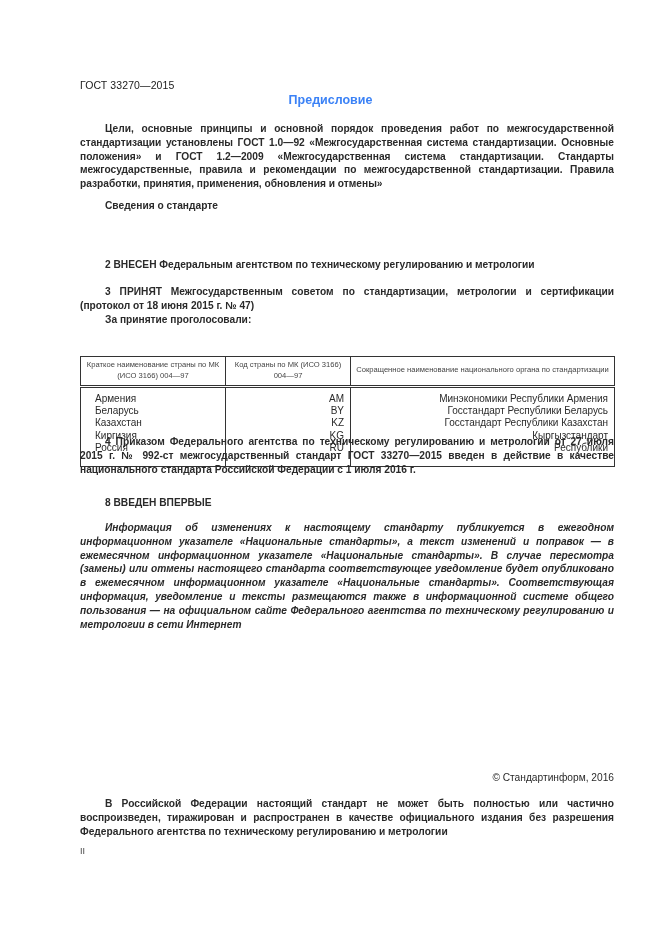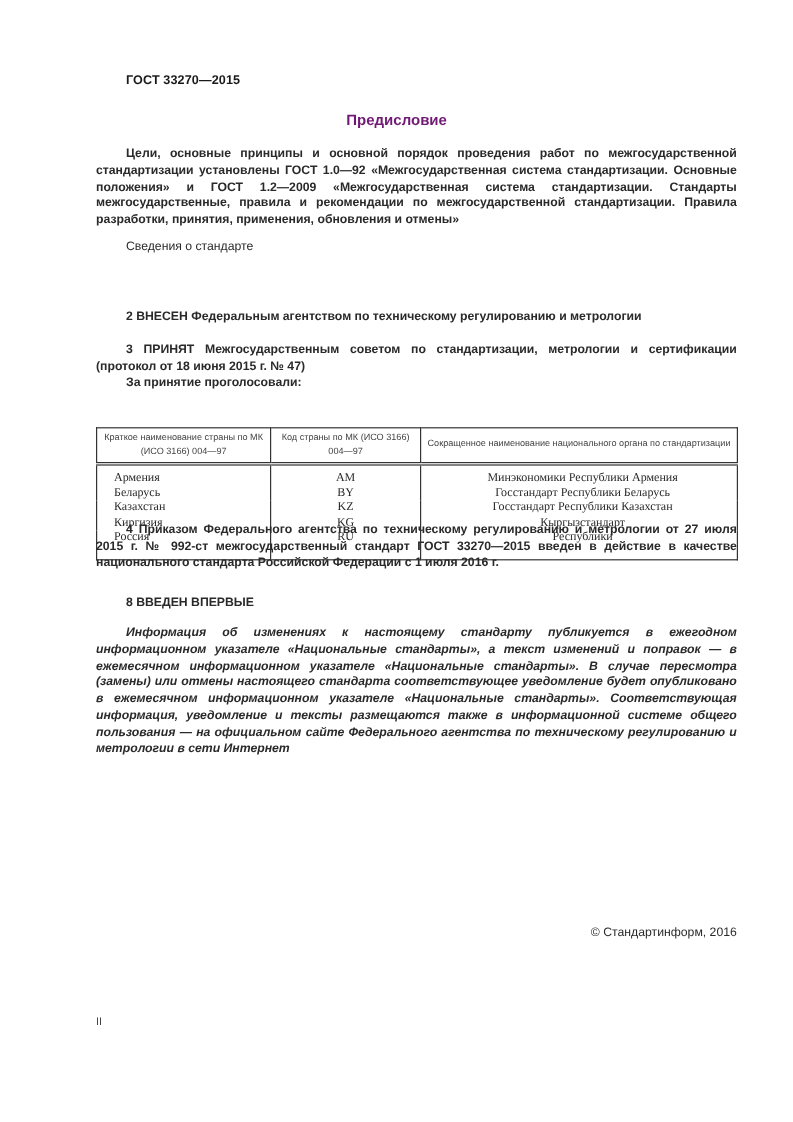--- a/index.html
+++ b/index.html
@@ -3,56 +3,56 @@
 <meta charset="utf-8">
 <style>
   html, body { margin: 0; padding: 0; background: #ffffff; }
   body {
     width: 661px; height: 935px; position: relative; overflow: hidden;
     font-family: "Liberation Sans", "DejaVu Sans", sans-serif;
     color: #222222;
   }
   .page { position: absolute; left: 0; top: 0; width: 661px; height: 935px; background: #fff; }
   .doc-id {
-    position: absolute; left: 80px; top: 61px;
-    font-weight: bold; font-size: 10.5px; color: #1a1a1a; letter-spacing: 0.1px; margin-left: 25px;
+    position: absolute; left: 80px; top: 79px;
+    font-weight: normal; font-size: 10.5px; color: #1a1a1a; letter-spacing: 0.1px;
   }
   .title {
     position: absolute; left: 0; width: 661px; top: 93px; text-align: center;
-    font-weight: bold; font-size: 12.5px; color: #701a75;
+    font-weight: bold; font-size: 12.5px; color: #3b82f6;
   }
   .p {
     position: absolute; left: 80px; width: 534px;
     font-size: 10.2px; line-height: 13.8px; text-align: justify;
     text-align-last: left; color: #2a2a2a;
   }
   .indent { text-indent: 25px; font-weight: bold; }
-  .bold { font-weight: normal; }
+  .bold { font-weight: bold; }
   .italic { font-style: italic; }
   .right { text-align: right; text-align-last: right; }
 
   table.members {
     position: absolute; left: 80px; top: 329px; width: 535px;
     border-collapse: collapse; font-size: 10px; color: #2a2a2a; margin-top: 27px;
   }
   table.members th {
     font-weight: normal; font-size: 7.6px; line-height: 10.5px; color: #444;
     text-align: center; padding: 3px 2px 4px 2px;
     border-top: 1px solid #333; border-left: 1px solid #333; border-right: 1px solid #333;
     border-bottom: 3px double #333;
   }
   table.members td {
     border-left: 1px solid #333; border-right: 1px solid #333;
-    padding: 0 6px; line-height: 12.2px; font-size: 10px; font-family: Liberation Serif, serif;
+    padding: 0 6px; line-height: 12.2px; font-size: 10px;
   }
   table.members tr.first td { padding-top: 5px; }
   table.members tr.last td { padding-bottom: 12px; border-bottom: 1px solid #333; }
   td.c1 { padding-left: 14px !important; text-align: left; }
-  td.c2 { text-align: center; }
-  td.c3 { text-align: center; padding-left: 12px !important; }
+  td.c2 { text-align: right; }
+  td.c3 { text-align: right; padding-left: 12px !important; }
   .page-num {
     position: absolute; left: 80px; top: 846px; font-size: 9px; color: #444;
   }
 </style>
 </head>
 <body>
 
 <div class="page">
 
   <div class="doc-id">ГОСТ 33270—2015</div>
@@ -108,16 +108,17 @@
   </table>
 
   <div class="p indent" style="top:435px;">4 Приказом Федерального агентства по техническому регулированию и метрологии от 27 июля 2015 г. № 992-ст межгосударственный стандарт ГОСТ 33270—2015 введен в действие в качестве национального стандарта Российской Федерации с 1 июля 2016 г.</div>
 
   <div class="p indent" style="top:496px;">8 ВВЕДЕН ВПЕРВЫЕ</div>
 
   <div class="p indent italic" style="top:521px;">Информация об изменениях к настоящему стандарту публикуется в ежегодном информационном указателе «Национальные стандарты», а текст изменений и поправок — в ежемесячном информационном указателе «Национальные стандарты». В случае пересмотра (замены) или отмены настоящего стандарта соответствующее уведомление будет опубликовано в ежемесячном информационном указателе «Национальные стандарты». Соответствующая информация, уведомление и тексты размещаются также в информационной системе общего пользования — на официальном сайте Федерального агентства по техническому регулированию и метрологии в сети Интернет</div>
 
   <div class="p right" style="top:771px;text-align:center;">© Стандартинформ, 2016</div>
 
+  <div class="p indent" style="top:797px;">В Российской Федерации настоящий стандарт не может быть полностью или частично воспроизведен, тиражирован и распространен в качестве официального издания без разрешения Федерального агентства по техническому регулированию и метрологии</div>
 
   <div class="page-num">II</div>
 
 </div>
 
 </body></html>

